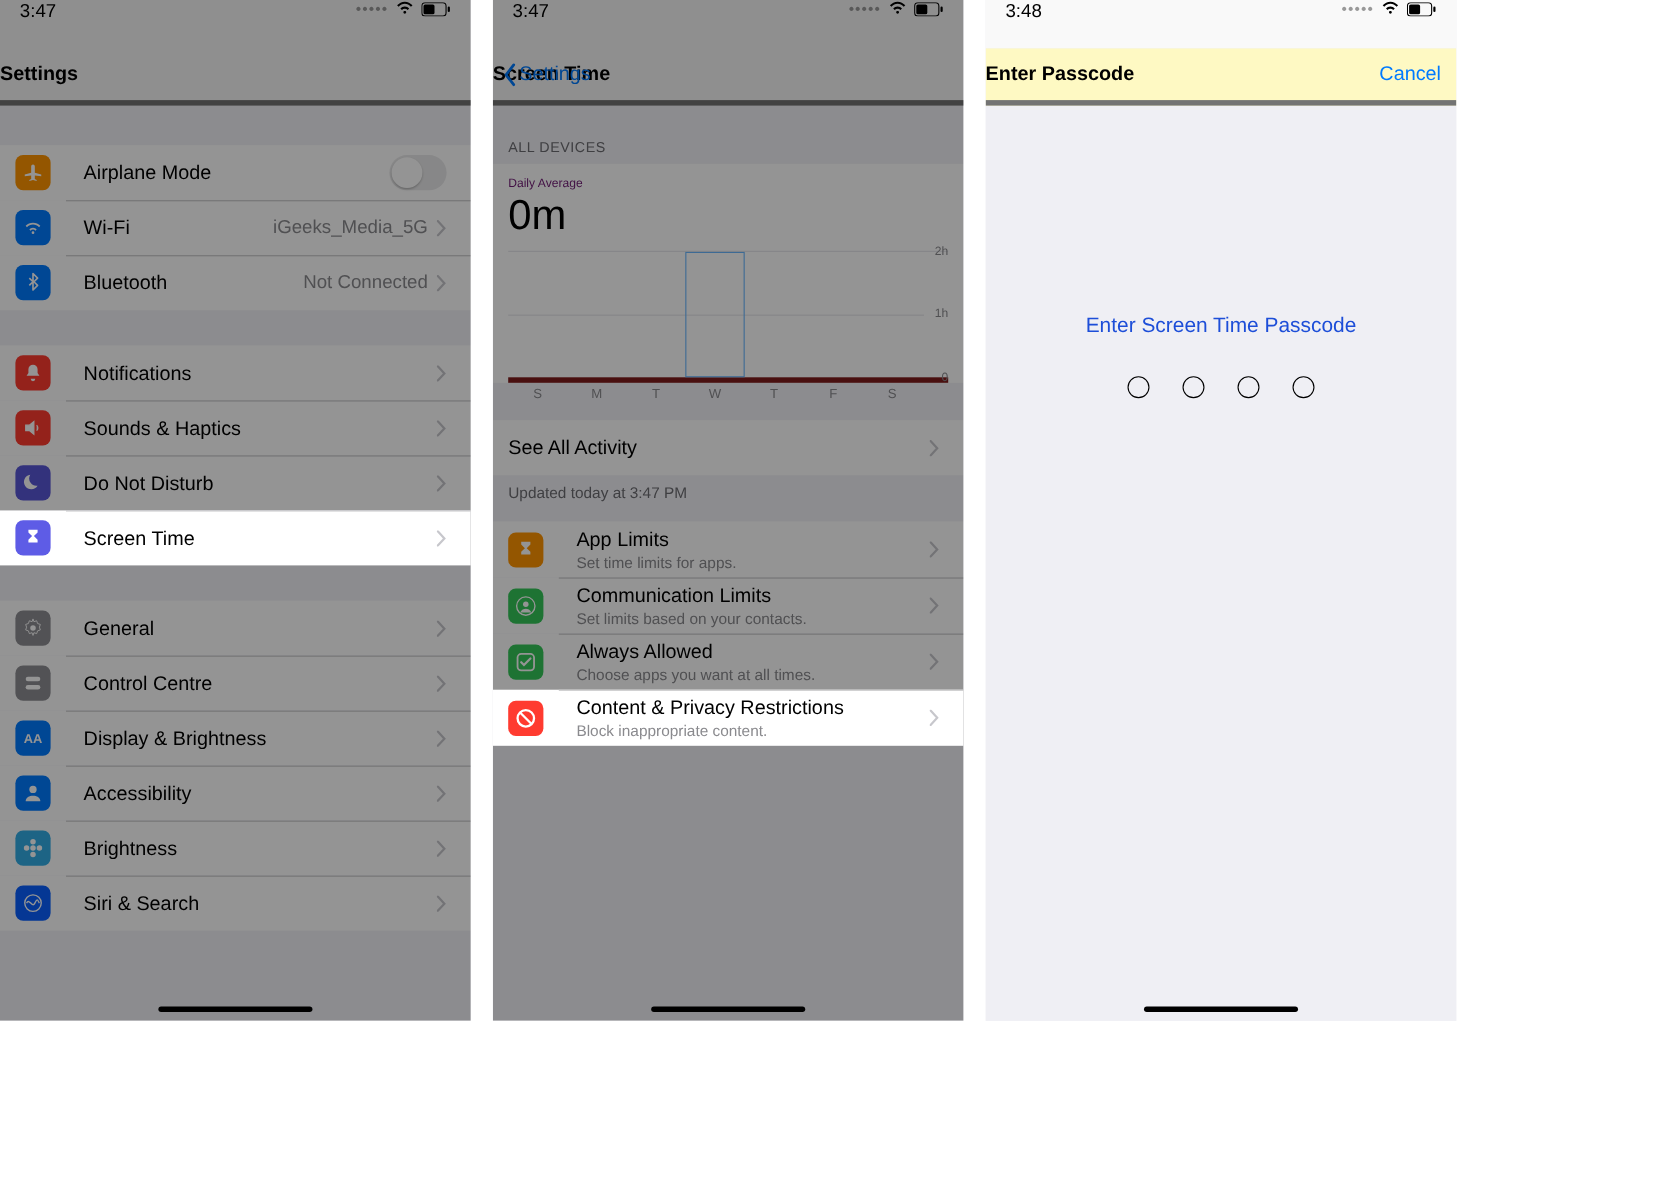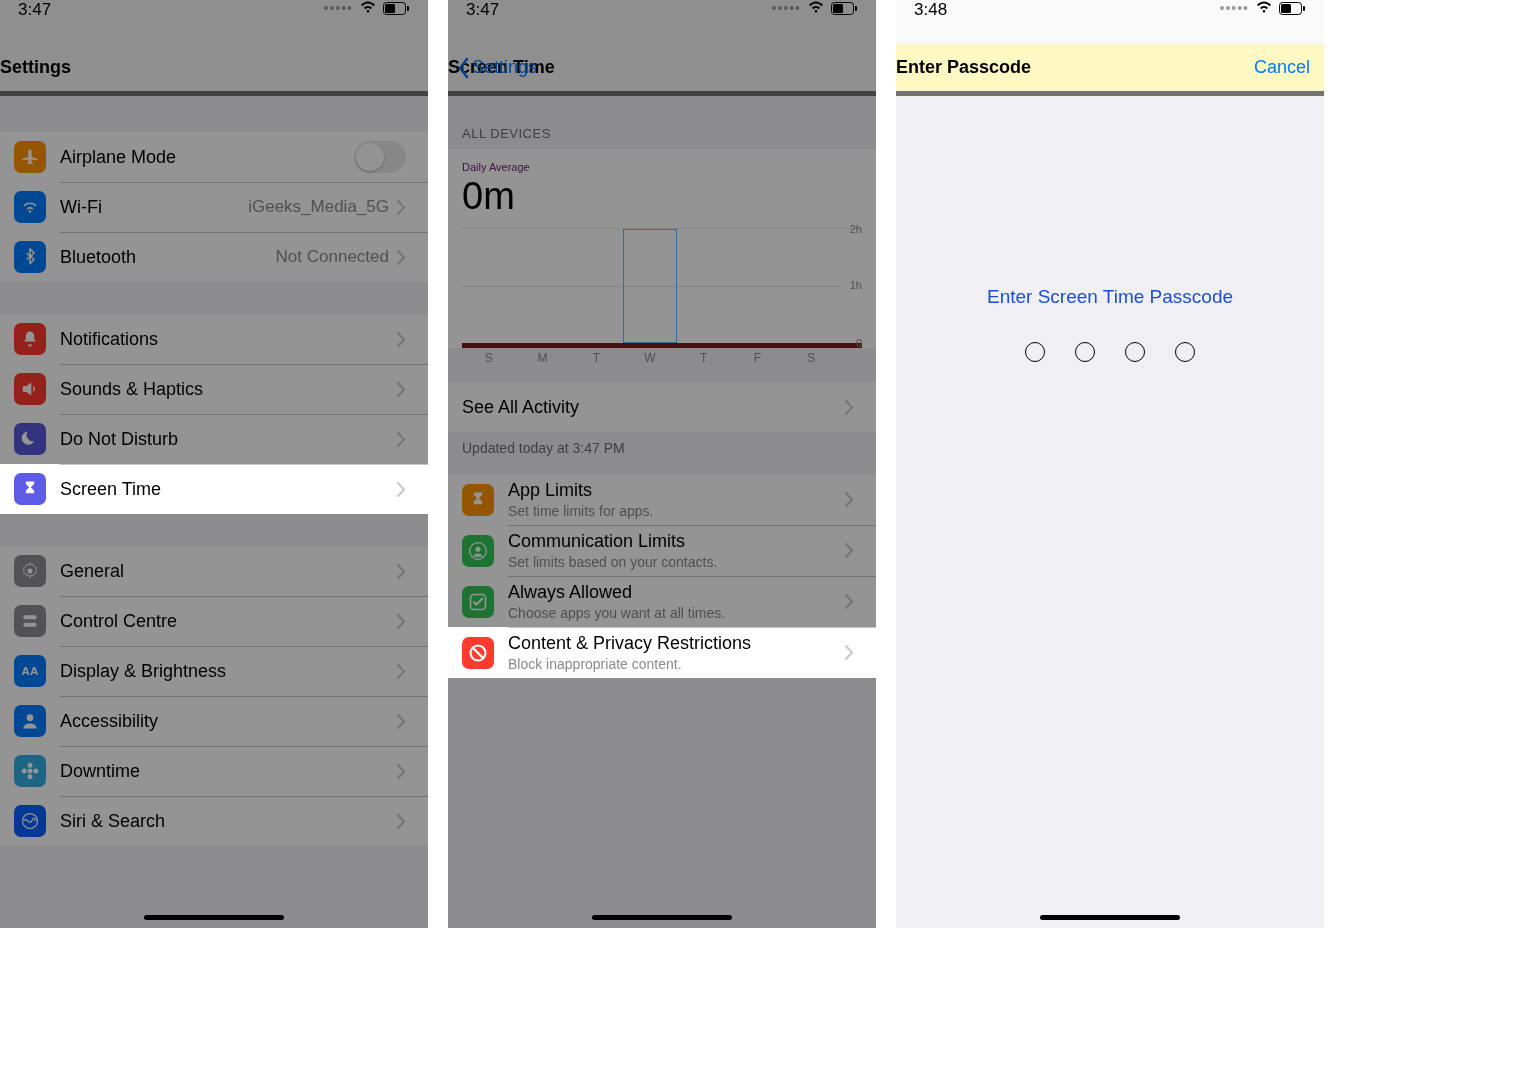--- a/index.html
+++ b/index.html
@@ -87,21 +87,21 @@
   .row + .row::before {
     content:"";
     position:absolute;
     left:60px; right:0; top:0;
     height:1px;
     background:#c6c6c8;
   }
   .row .icon {
     width: 32px; height: 32px;
     border-radius: 7px;
-    margin-right: 14px;
+    margin-right: 30px;
     flex: 0 0 32px;
     display:flex; align-items:center; justify-content:center;
     color:#fff;
   }
   .row .label { flex: 0 0 auto; color:#000; }
   .row .spacer { flex: 1; }
   .row .value { color:#8a8a8e; font-size: 17px; }
   .row .chev { color:#c7c7cc; margin-left:8px; display:flex; }
   .row .chev svg { width:9px; height:15px; }
   .row .sub { color:#8a8a8e; font-size:14px; margin-top:2px; }
@@ -354,21 +354,21 @@
       <div class="row">
         <span class="icon bg-teal">
           <svg viewBox="0 0 24 24" width="20" height="20">
             <circle cx="12" cy="12" r="3" fill="#fff"></circle>
             <circle cx="12" cy="5" r="3" fill="#fff"></circle>
             <circle cx="12" cy="19" r="3" fill="#fff"></circle>
             <circle cx="5" cy="12" r="3" fill="#fff"></circle>
             <circle cx="19" cy="12" r="3" fill="#fff"></circle>
           </svg>
         </span>
-        <span class="label">Downtime</span>
+        <span class="label">Brightness</span>
         <span class="spacer"></span>
         <span class="chev">
           <svg viewBox="0 0 9 15">
             <path d="M1 1l6 6.5L1 14" stroke="#c7c7cc" stroke-width="2" fill="none" stroke-linecap="round"></path>
           </svg>
         </span>
       </div>
       <div class="row">
         <span class="icon bg-darkblue">
           <svg viewBox="0 0 24 24" width="20" height="20">

